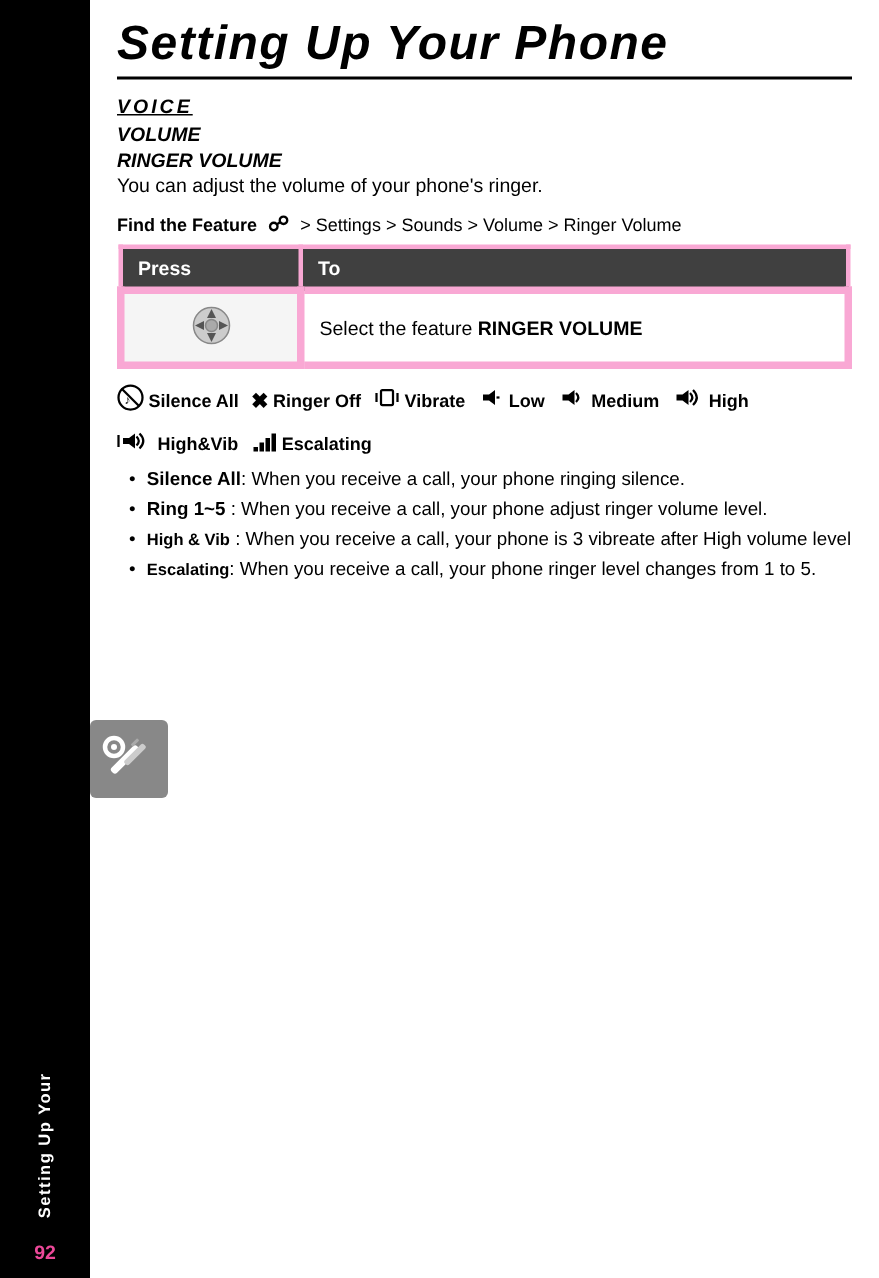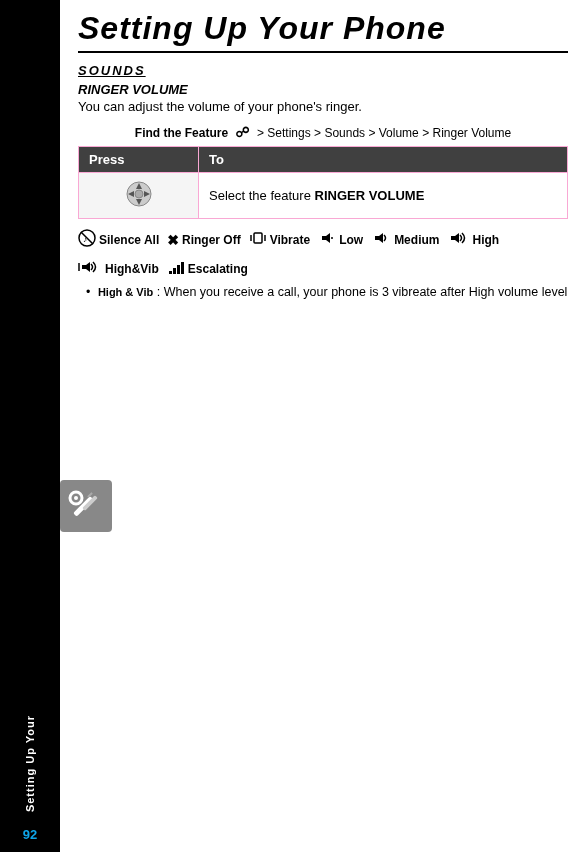--- a/index.html
+++ b/index.html
@@ -35,21 +35,21 @@
       color: #fff;
       font-size: 11px;
       font-weight: bold;
       writing-mode: vertical-rl;
       transform: rotate(180deg);
       text-align: center;
       margin-bottom: 20px;
       letter-spacing: 1px;
     }
     .sidebar-page-num {
-      color: #0ea5e9;
+      color: #ec4899;
       font-size: 13px;
       font-weight: bold;
       position: absolute;
       bottom: 10px;
       left: 50%;
       transform: translateX(-50%);
     }
 
     
     .main-content {
@@ -90,21 +90,20 @@
     .description-text {
       font-size: 13px;
       margin-bottom: 10px;
     }
 
     
     .find-feature {
       font-size: 12px;
       font-weight: bold;
       margin-bottom: 6px;
-      text-align: center;
     }
     .find-feature-label {
       font-weight: bold;
     }
     .find-feature-path {
       font-weight: normal;
     }
 
     
     .instruction-table {
@@ -112,24 +111,24 @@
       border-collapse: collapse;
       margin-bottom: 10px;
     }
     .instruction-table th {
       background: #404040;
       color: #fff;
       font-size: 13px;
       font-weight: bold;
       padding: 5px 10px;
       text-align: left;
-      border: 1px solid #f9a8d4;
+      border: 3px solid #f9a8d4;
     }
     .instruction-table td {
-      border: 1px solid #f9a8d4;
+      border: 5px solid #f9a8d4;
       padding: 6px 10px;
       font-size: 13px;
       vertical-align: middle;
     }
     .instruction-table td.press-cell {
       text-align: center;
       width: 120px;
       background: #f5f5f5;
     }
     .instruction-table td.to-cell {
@@ -246,21 +245,22 @@
       </svg>
     </div>
     <div class="sidebar-text">Setting Up Your</div>
     <div class="sidebar-page-num">92</div>
   </div>
 
   <div class="main-content">
 
     <div class="page-title">Setting Up Your Phone</div>
 
-    <div class="section-label">SOUNDS</div>
+    <div class="section-label">VOICE</div>
+    <div class="subsection-label">VOLUME</div>
     <div class="subsection-label">RINGER VOLUME</div>
     <div class="description-text">You can adjust the volume of your phone's ringer.</div>
 
     <div class="find-feature">
       <span class="find-feature-label">Find the Feature</span>
       <span style="font-size:14px; margin: 0 4px;">☍</span>
       <span class="find-feature-path">&gt; Settings &gt; Sounds &gt; Volume &gt; Ringer Volume</span>
     </div>
 
     <table class="instruction-table">
@@ -364,19 +364,28 @@
               <rect x="10" y="7" width="3" height="9" fill="#000"></rect>
               <rect x="14" y="4" width="3" height="12" fill="#000"></rect>
             </svg>
         </span>
         <span>Escalating</span>
       </div>
     </div>
 
     <ul class="bullet-list">
       <li>
+        <span class="bullet-term">Silence All</span><span>: When you receive a call, your phone ringing silence.</span>
+      </li>
+      <li>
+        <span class="bullet-term">Ring 1~5</span><span> : When you receive a call, your phone adjust ringer volume level.</span>
+      </li>
+      <li>
         <span class="bullet-term-small">High &amp; Vib</span><span> : When you receive a call, your phone is 3 vibreate after High volume level</span>
       </li>
+      <li>
+        <span class="bullet-term-small">Escalating</span><span>: When you receive a call, your phone ringer level changes from 1 to 5.</span>
+      </li>
     </ul>
 
 
   </div>
 </div>
 
 </body></html>

